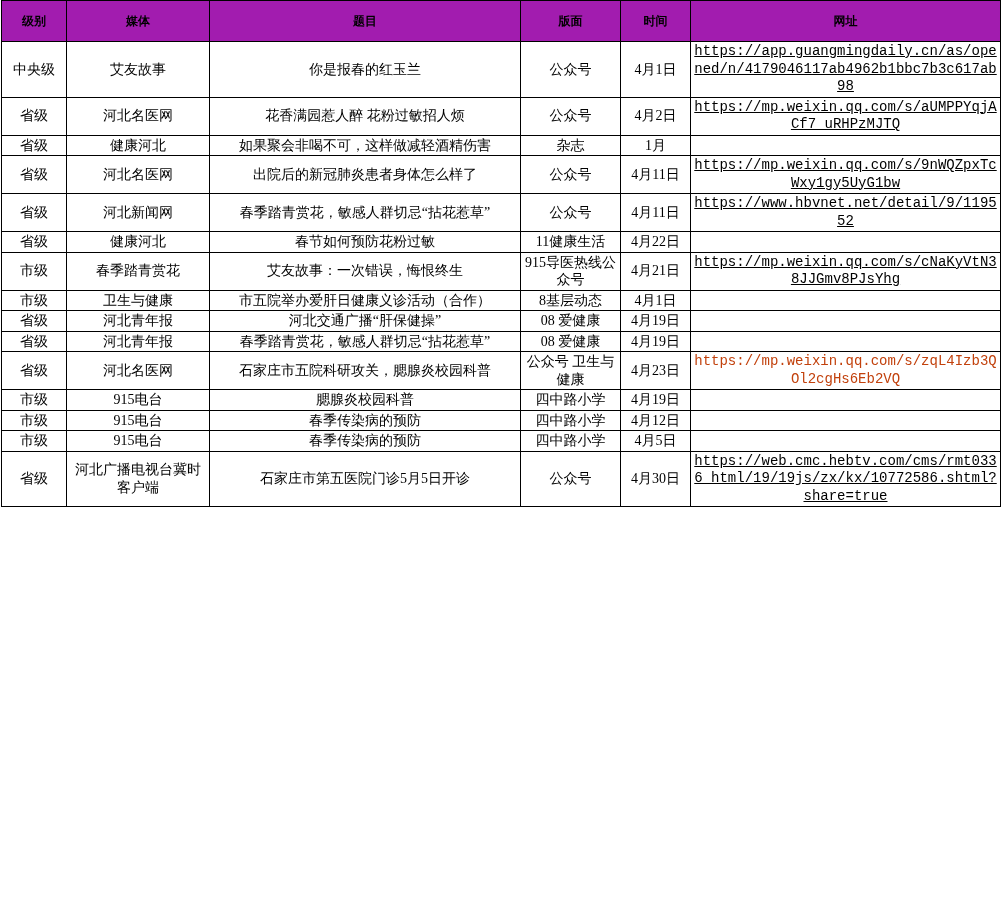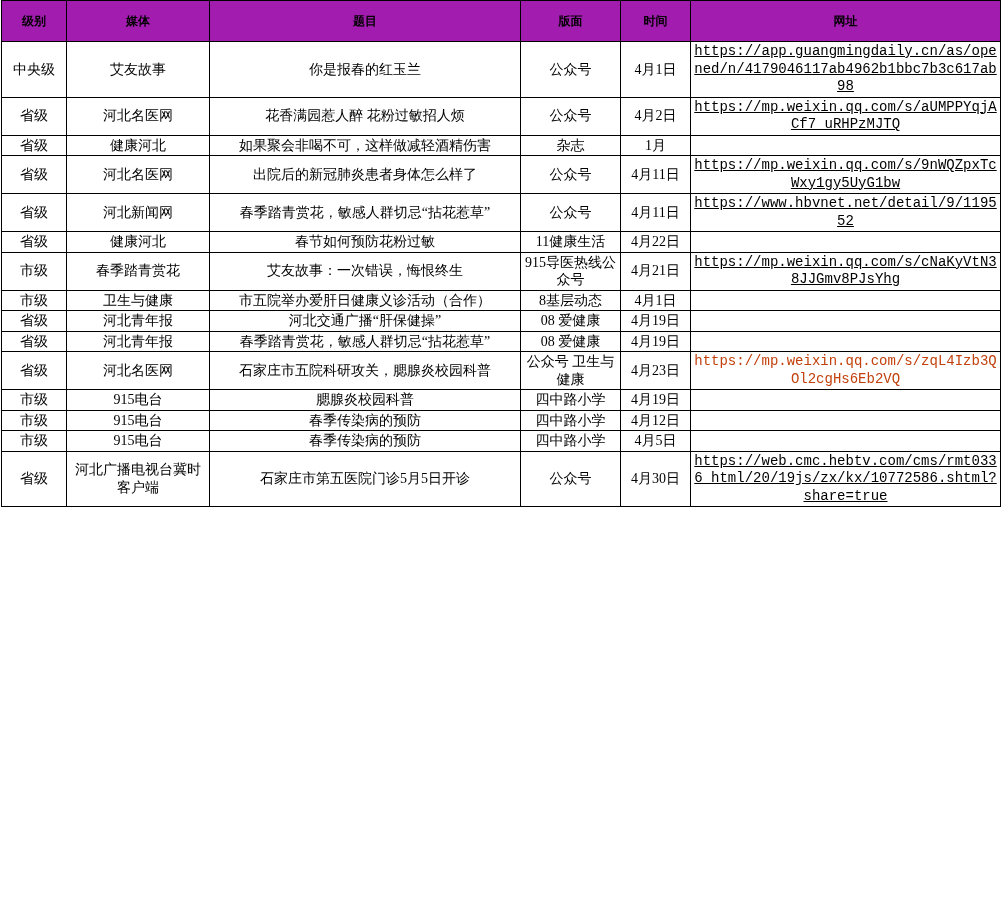--- a/index.html
+++ b/index.html
@@ -229,17 +229,17 @@
           <td class="c-section">四中路小学</td>
           <td class="c-date">4月5日</td>
           <td class="c-url"></td>
         </tr>
         <tr class="data-row">
           <td class="c-level">省级</td>
           <td class="c-media">河北广播电视台冀时客户端</td>
           <td class="c-title">石家庄市第五医院门诊5月5日开诊</td>
           <td class="c-section">公众号</td>
           <td class="c-date">4月30日</td>
-          <td class="c-url"><span class="u">https://web.cmc.hebtv.com/cms/rmt0336_html/20/19js/zx/kx/10772586.shtml?share=true</span></td>
+          <td class="c-url"><span class="u">https://web.cmc.hebtv.com/cms/rmt0336_html/19/19js/zx/kx/10772586.shtml?share=true</span></td>
         </tr>
       </tbody>
   </table>
 </div>
 
 </body></html>

